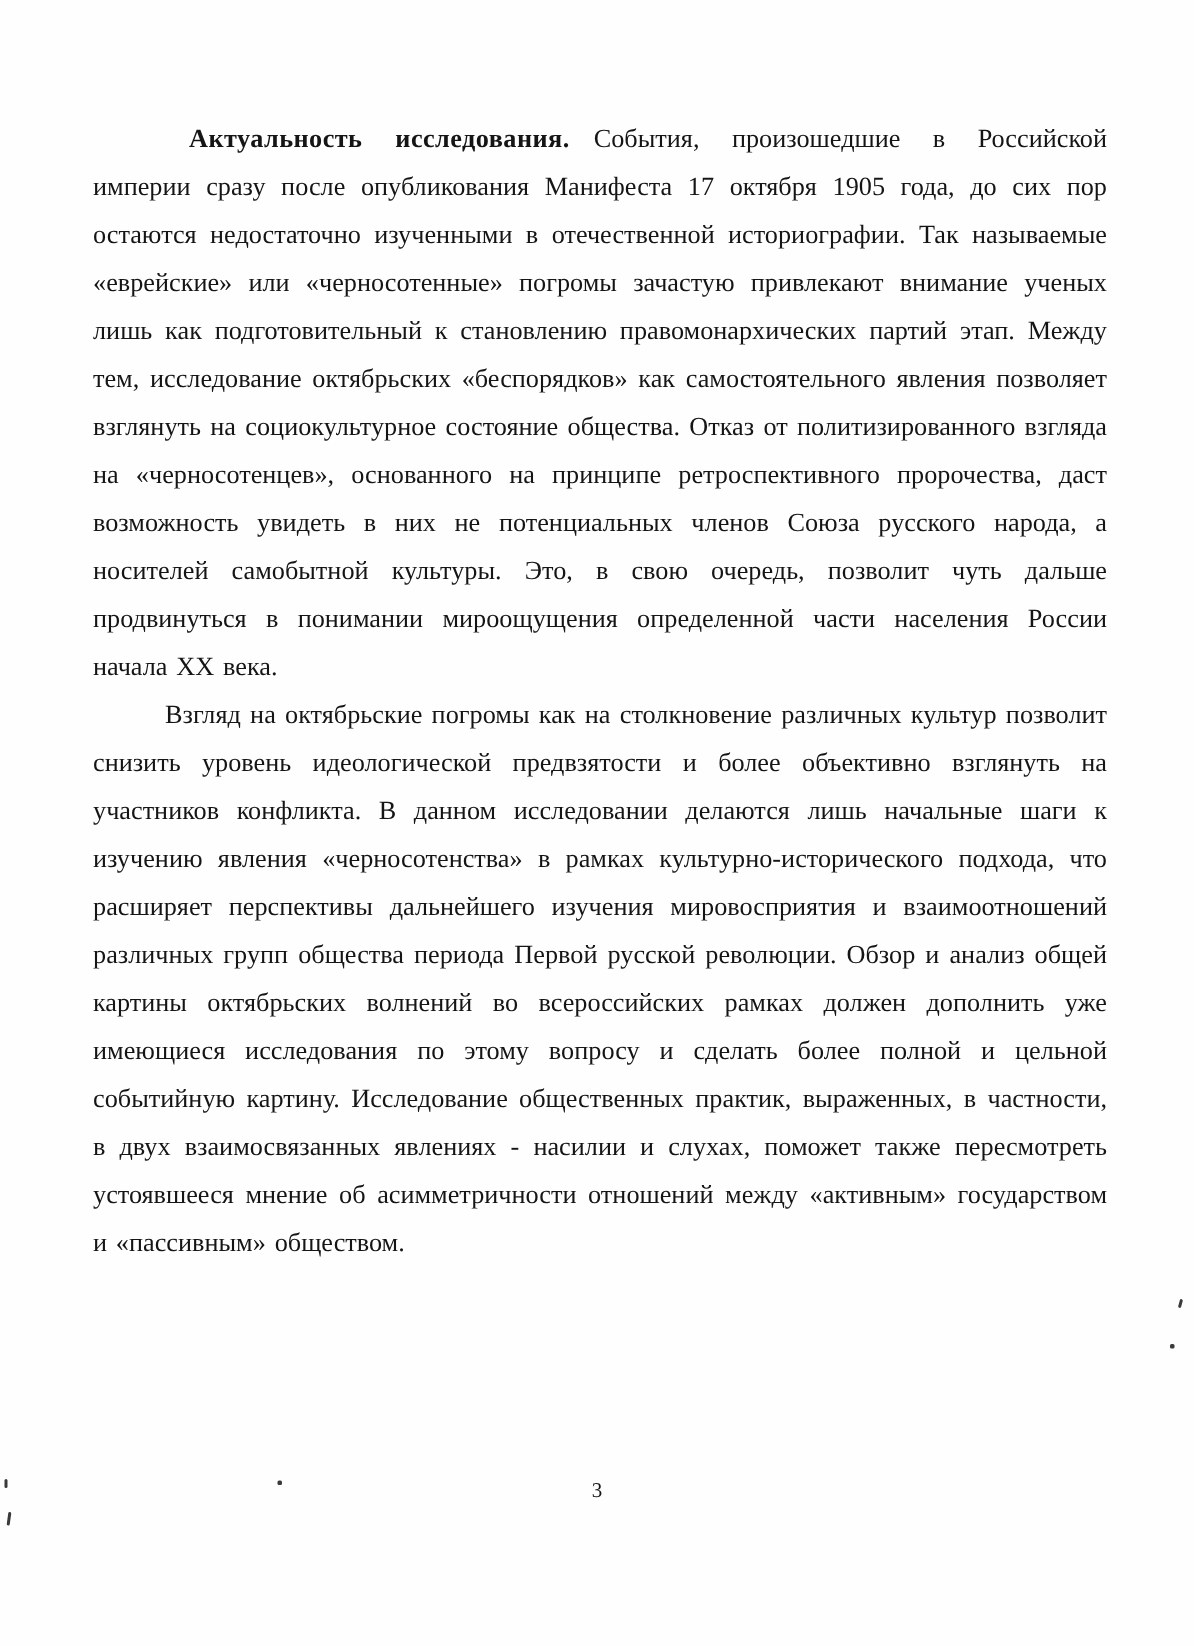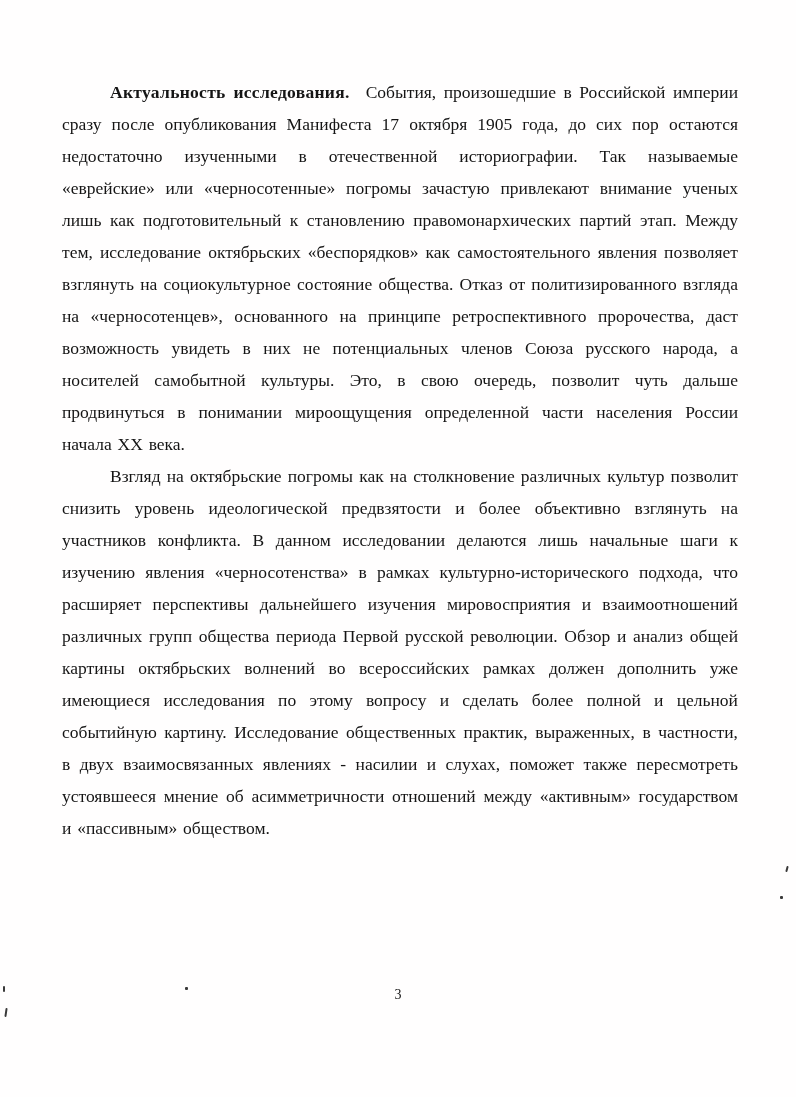--- a/index.html
+++ b/index.html
@@ -39,20 +39,21 @@
     text-align: justify;
     text-indent: 48px;
     font-size: 17.5px;
     line-height: 32px;
     word-spacing: 1.5px;
   }
   .para-lead {
     font-weight: bold;
     margin-right: 16px;
     letter-spacing: 0.3px;
+    margin-left: 16px;
   }
   .page-number {
     position: absolute;
     left: 0;
     top: 986px;
     width: 100%;
     text-align: center;
     font-size: 14px;
     line-height: 18px;
   }

